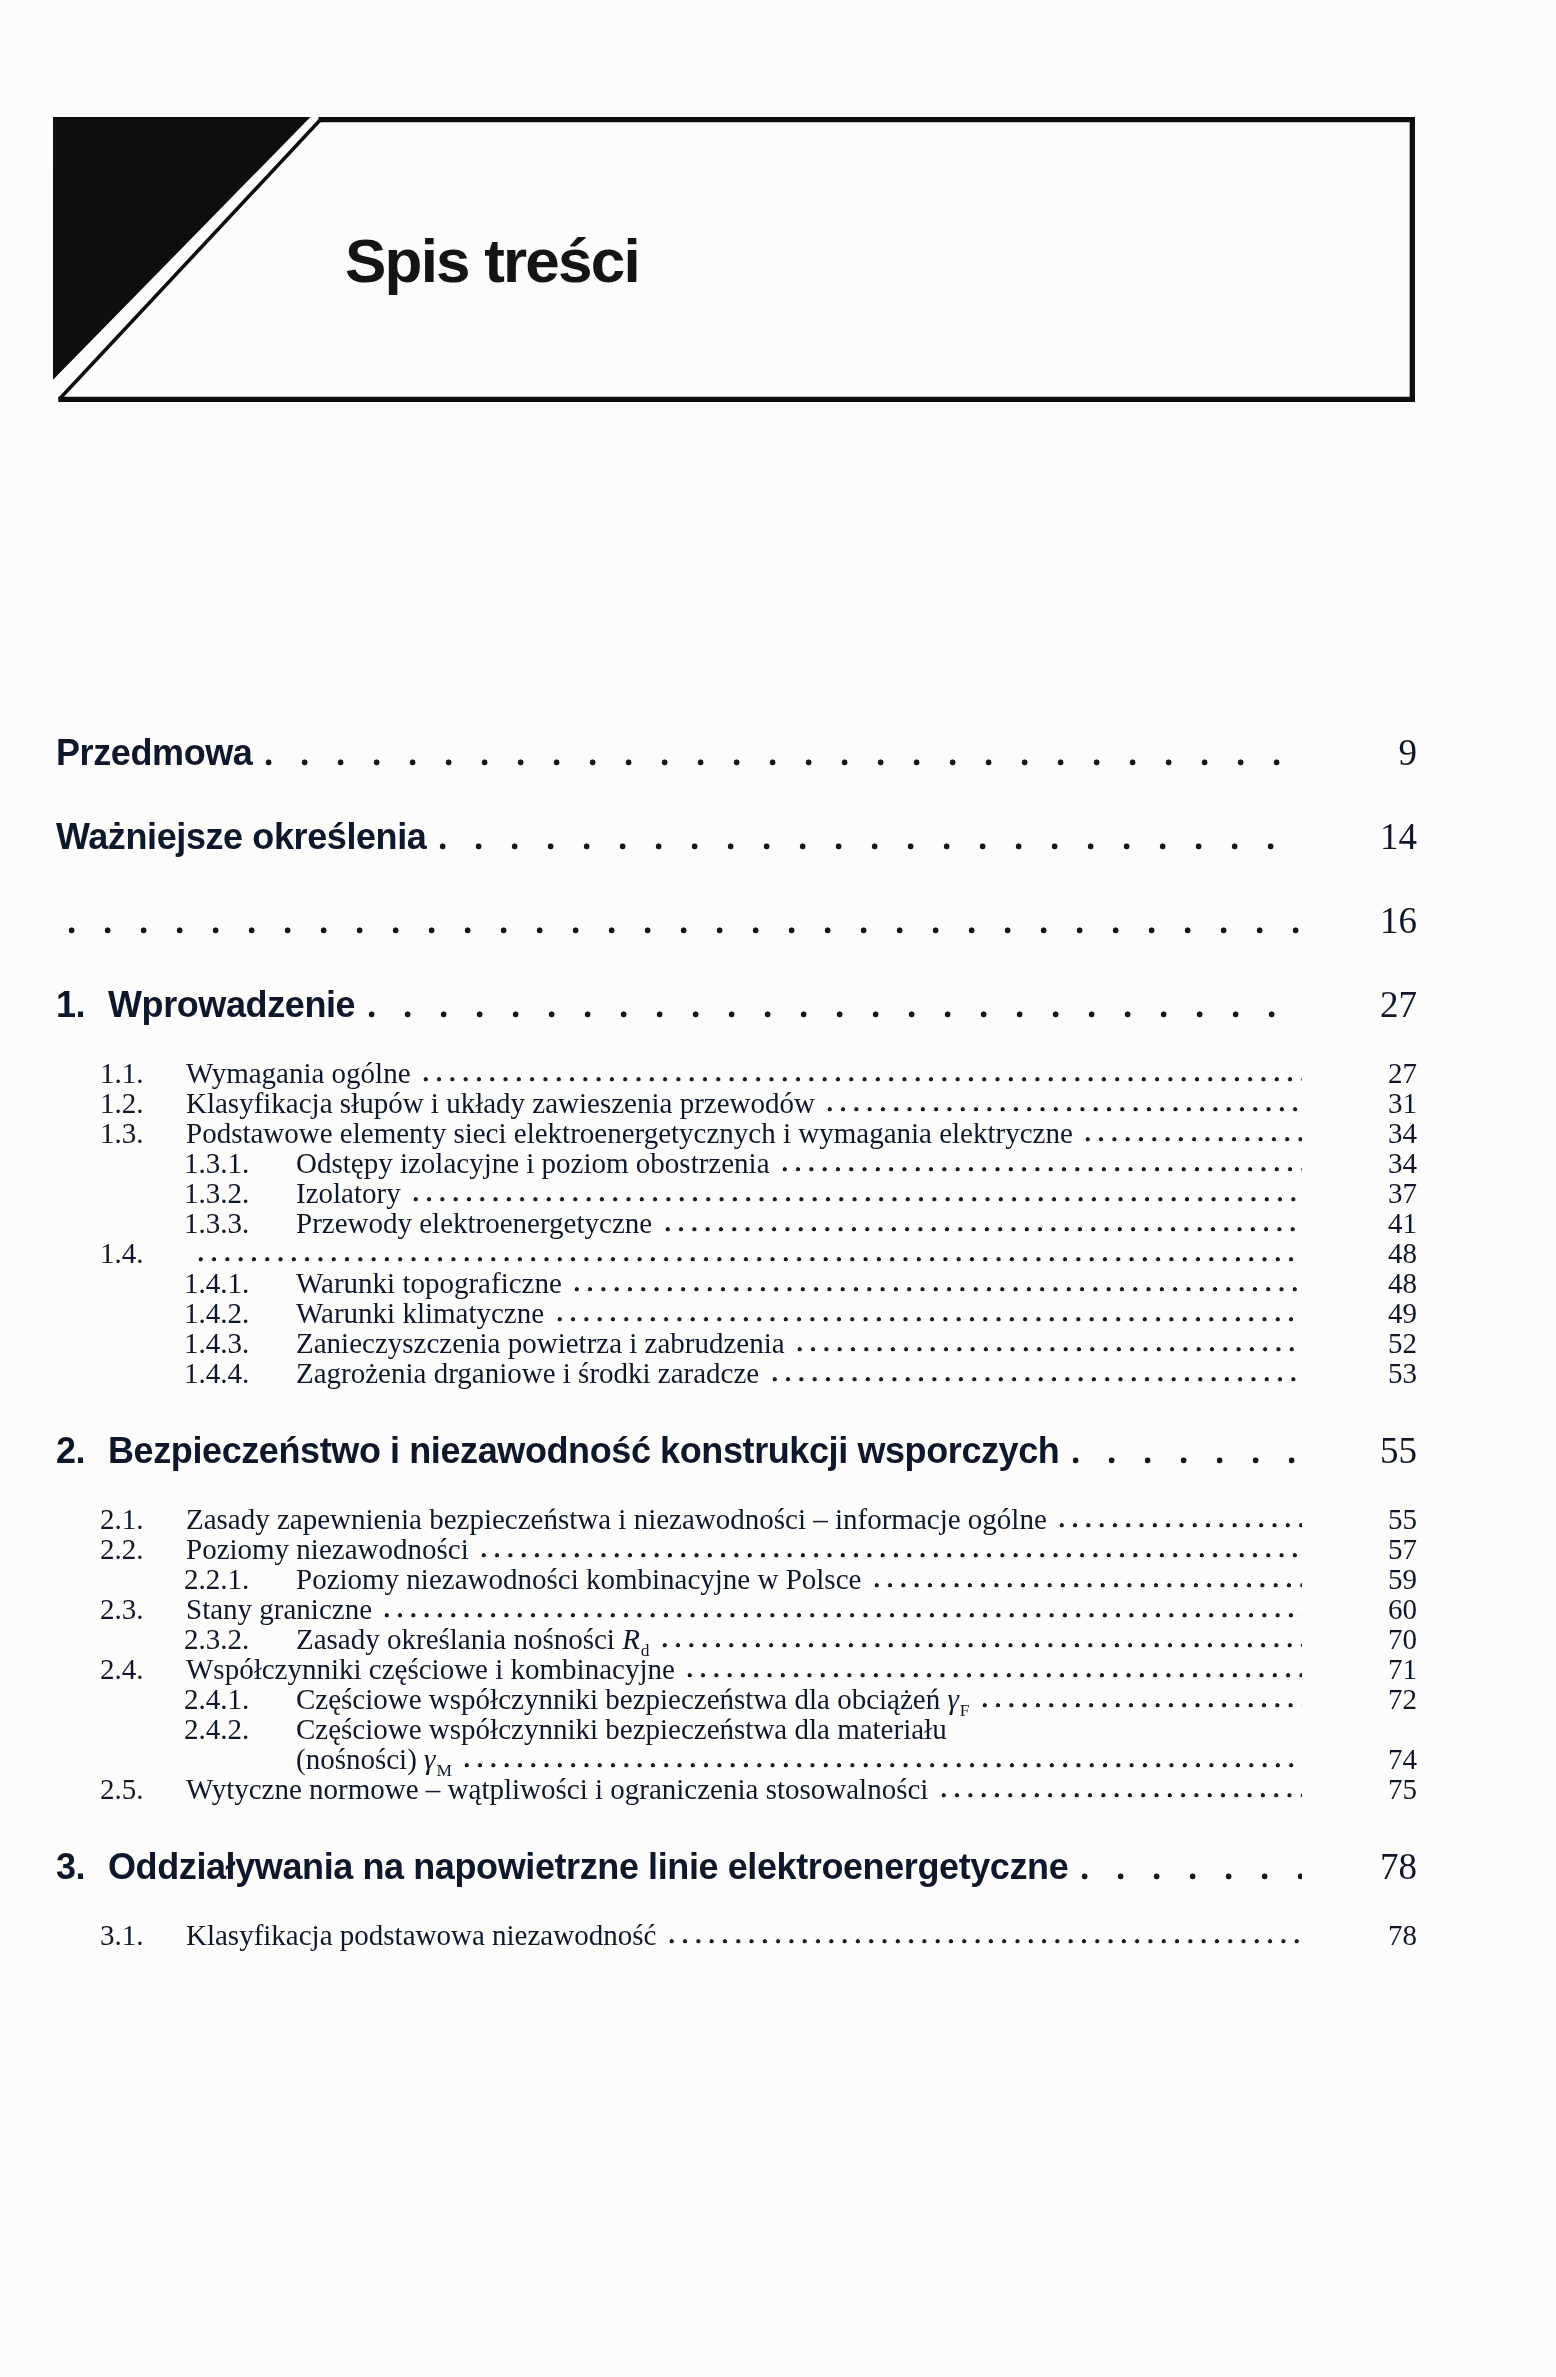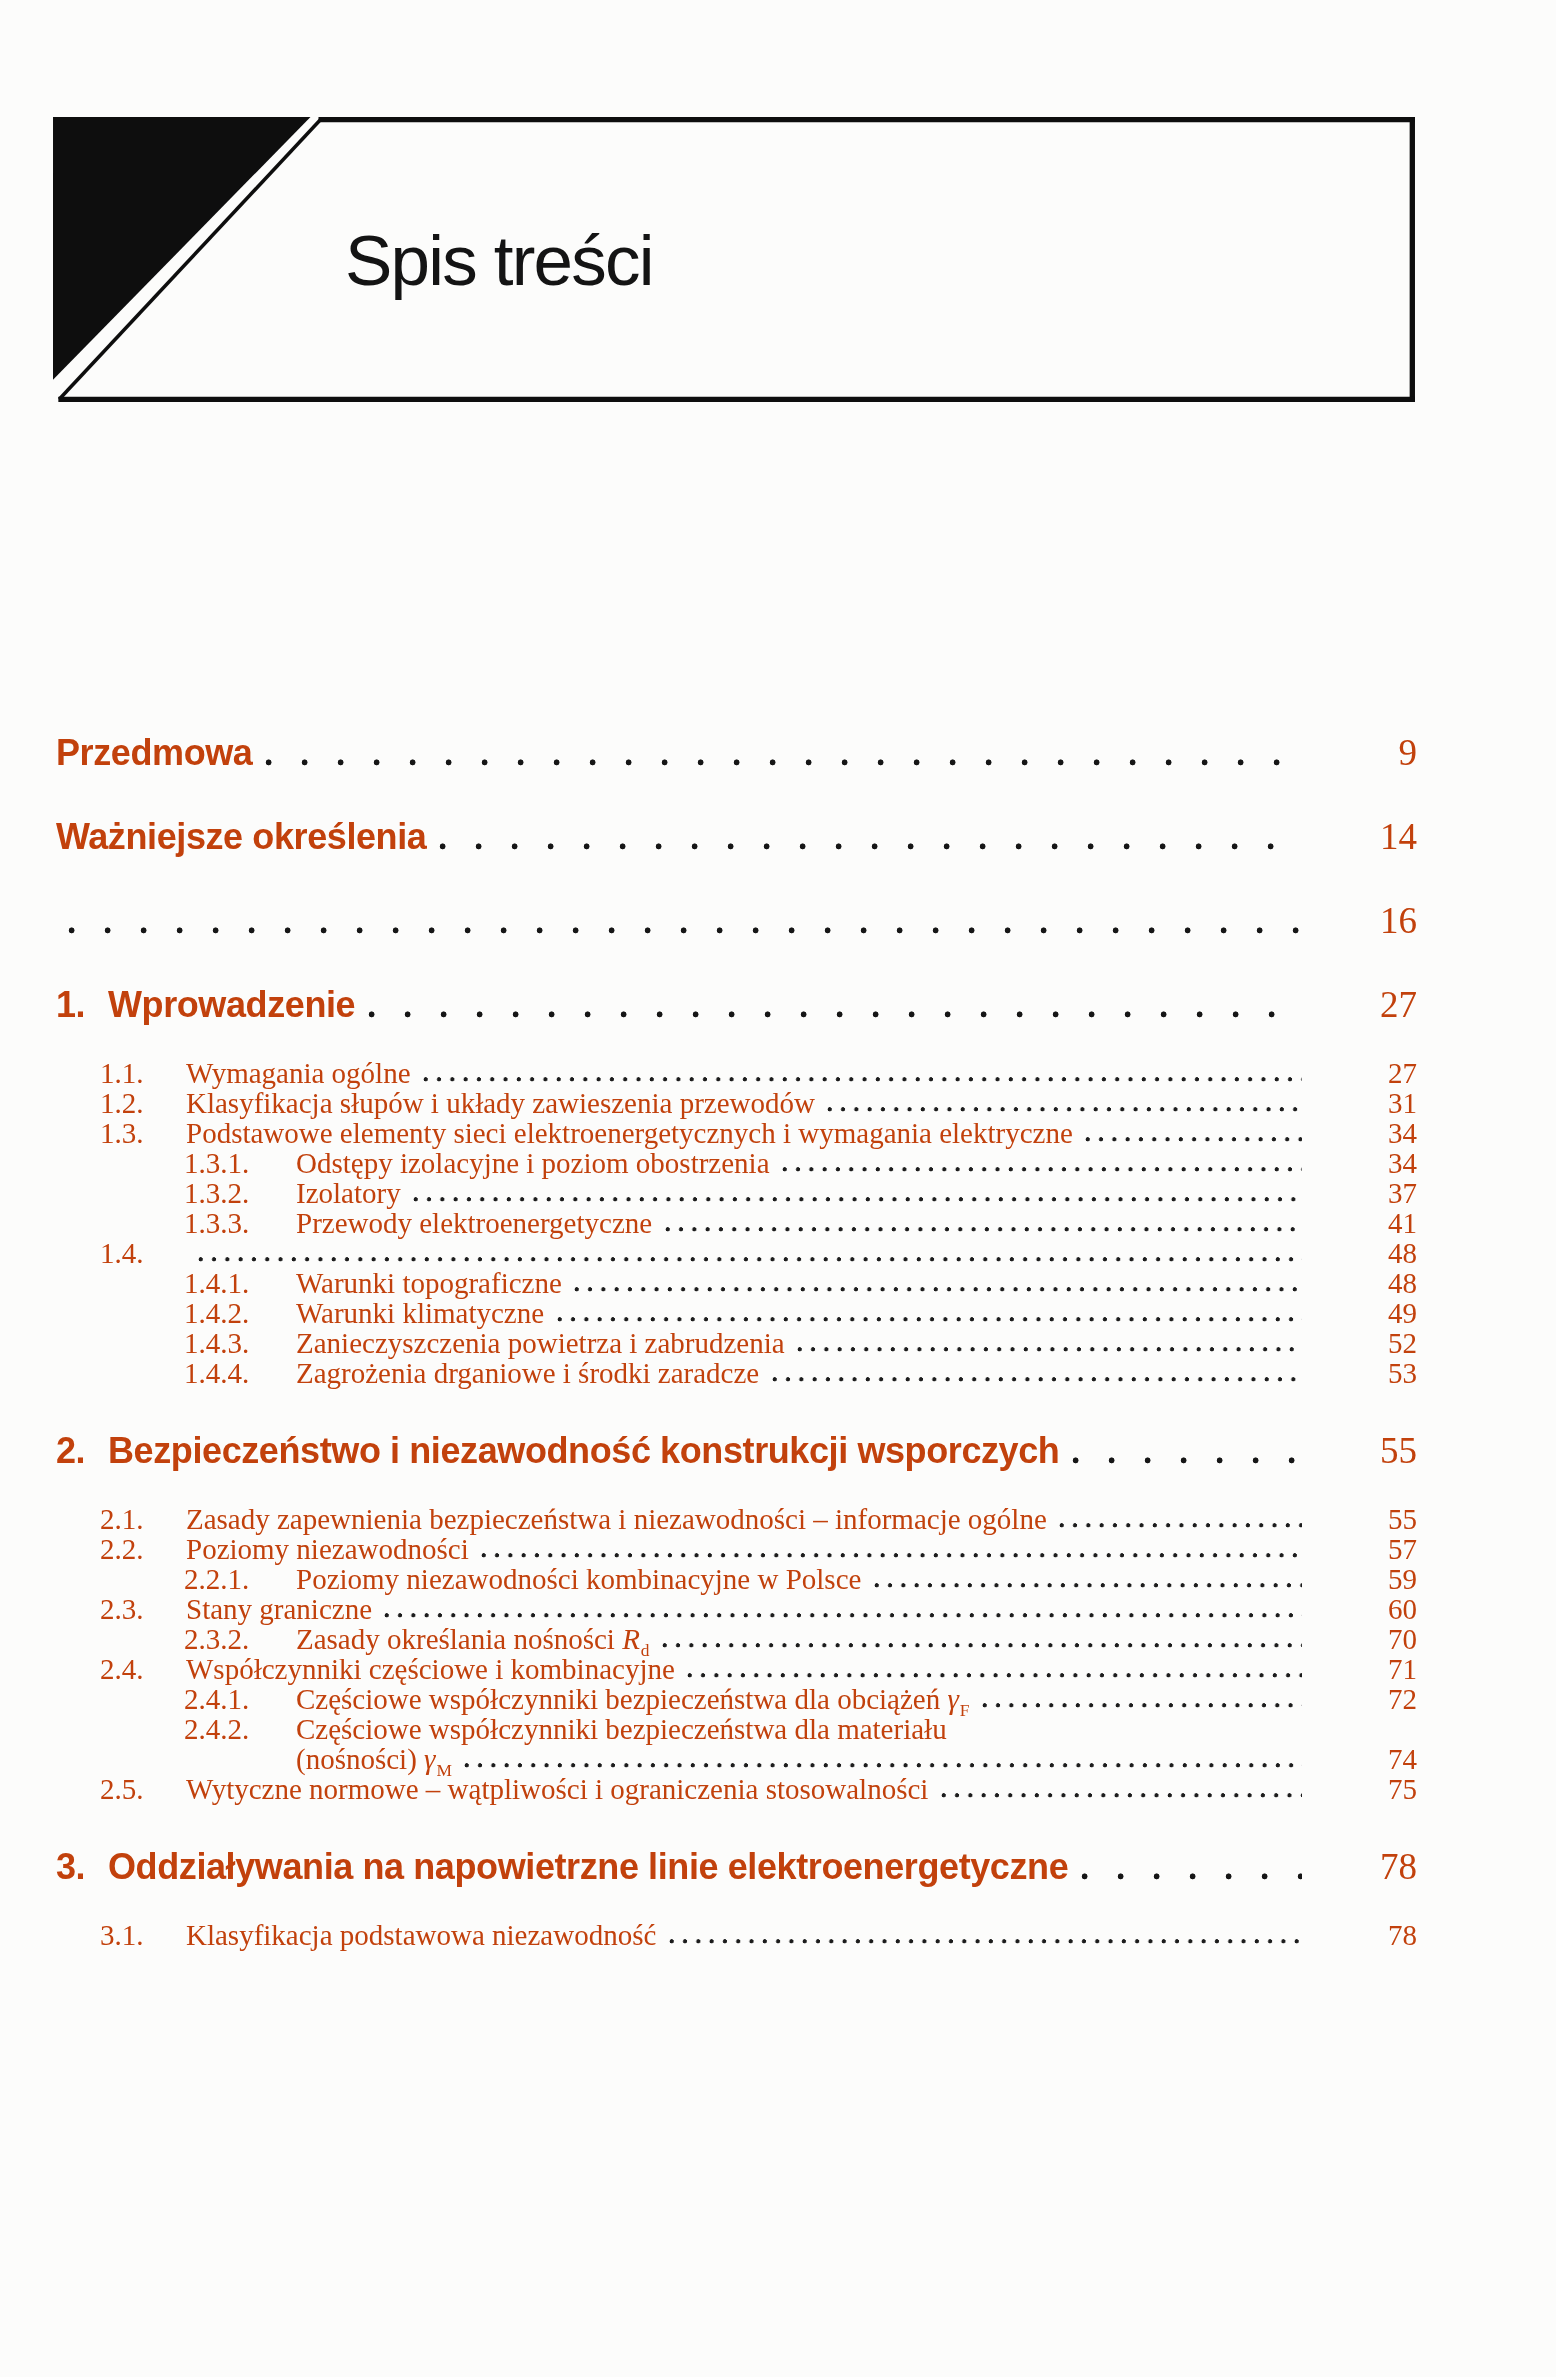--- a/index.html
+++ b/index.html
@@ -12,31 +12,31 @@
     position:relative;
   }
   
   .banner{
     position:absolute;left:52px;top:117px;width:1364px;height:285px;
   }
   .banner svg{position:absolute;left:0;top:0;}
   .page-title{
     position:absolute;left:293px;top:108px;
     font-family:"Liberation Sans", sans-serif;
-    font-weight:400;font-size:71px;line-height:71px;
+    font-weight:700;font-size:62px;line-height:71px;
     letter-spacing:-1.8px;color:#141414;white-space:nowrap;
   }
   
   .toc{
     position:relative;
     padding:731px 140px 0 56px; 
   }
   .row{
     display:flex;align-items:baseline;
-    font-size:29px;line-height:30px;color:#c2410c;
+    font-size:29px;line-height:30px;color:#0f172a;
     white-space:nowrap;
   }
   .row + .row{}
   .row.heading{
     font-family:"Liberation Sans", sans-serif;
     font-weight:700;font-size:36px;line-height:43px;
     letter-spacing:-0.4px;
     margin-bottom:32px;
   }
   .row + .row.heading{margin-top:41px;justify-content:center;}

